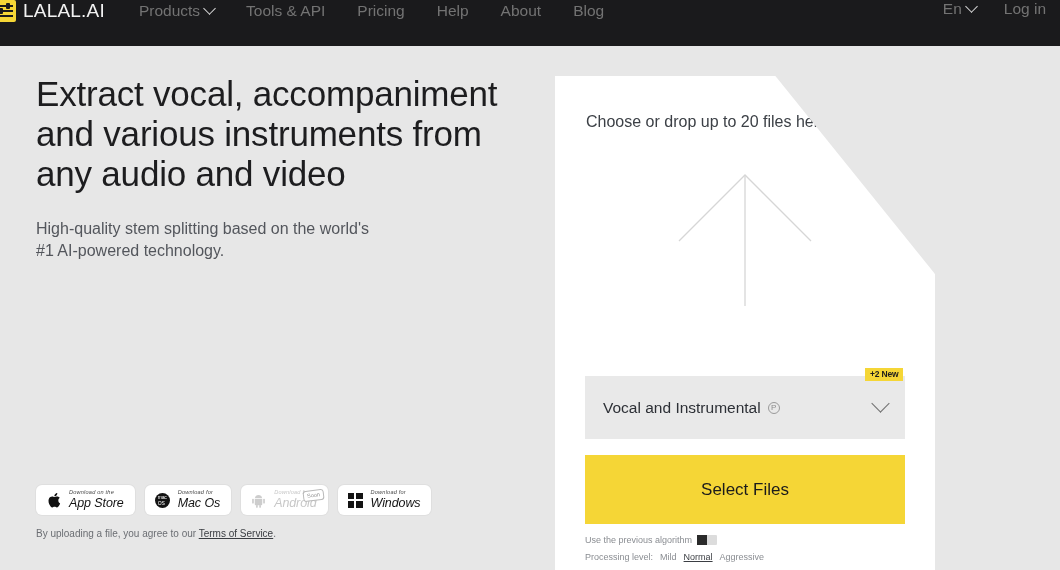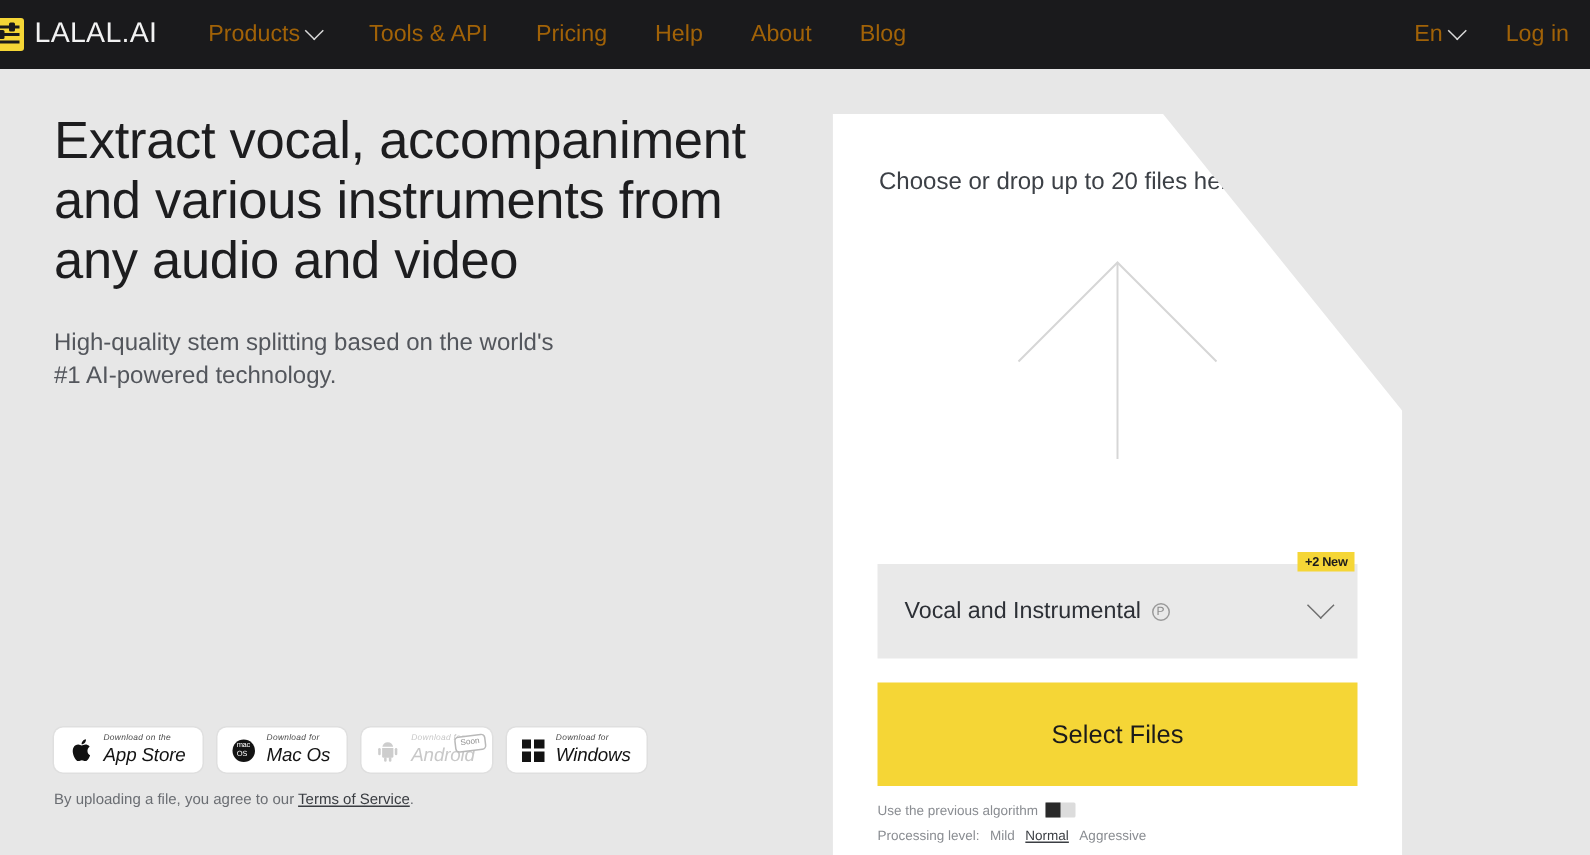--- a/index.html
+++ b/index.html
@@ -15,21 +15,21 @@
   }
 
   
   .navbar {
     position: absolute;
     left: 0; top: 0;
     width: 1060px;
     height: 46px;
     background: #1a1a1c;
     display: flex;
-    align-items: center;
+    align-items: flex-start;
     padding-left: 0px;
   }
   .nav-left {
     display: flex;
     align-items: center;
   }
   .brand {
     display: flex;
     align-items: center;
     margin-left: -6px;
@@ -67,21 +67,21 @@
     letter-spacing: .2px;
     margin-left: 7px;
     white-space: nowrap;
   }
   .nav-links {
     display: flex;
     align-items: center;
     gap: 0px;
   }
   .nav-link {
-    color: #a16207;
+    color: #737373;
     font-size: 15.5px;
     padding: 0 16px;
     white-space: nowrap;
     cursor: pointer;
     display: flex;
     align-items: center;
     gap: 5px;
   }
   .nav-right {
     margin-left: auto;

